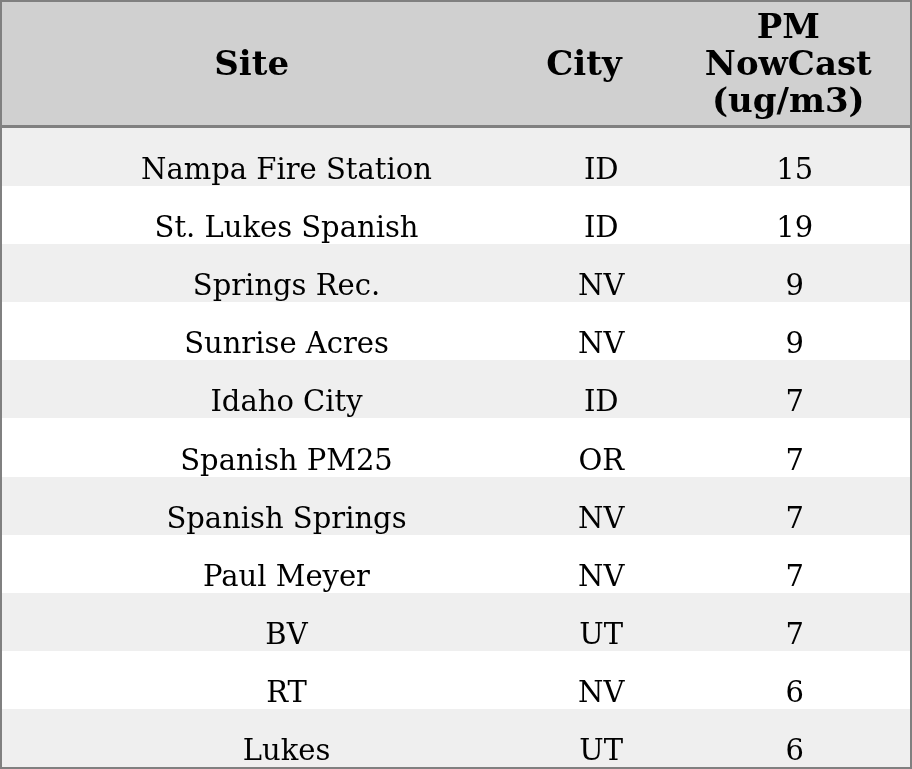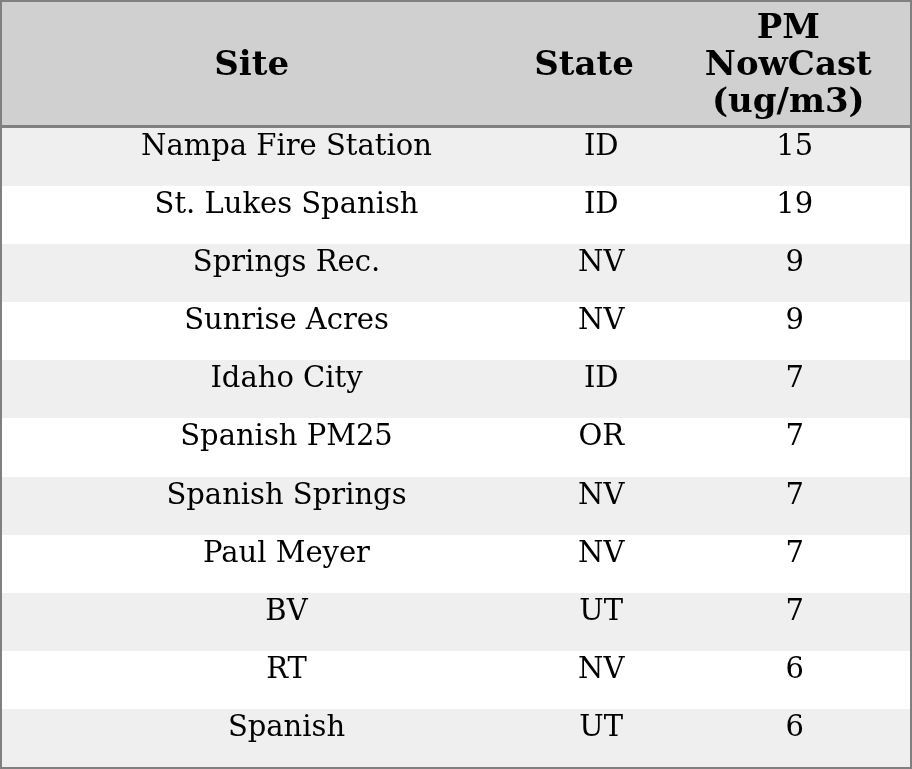--- a/index.html
+++ b/index.html
@@ -39,21 +39,21 @@
     line-height: 1.09;
   }
   .tbody {
     flex: 1 1 auto;
     display: flex;
     flex-direction: column;
   }
   .tr {
     flex: 1 1 0;
     display: flex;
-    align-items: flex-start;
+    align-items: flex-end;
     background: var(--row-bg);
     padding-left: 48px;
   }
   .tr:nth-child(odd) { background: var(--row-stripe-bg); }
   .th, .td {
     display: flex;
     align-items: center;
     justify-content: center;
     text-align: center;
   }
@@ -62,21 +62,21 @@
   .col-site  { width: 55%; }
   .col-state { width: 18.2%; }
   .col-value { flex: 1 1 0; }
 </style>
 </head>
 <body>
 
 <div class="table">
   <div class="thead">
     <div class="th col-site">Site</div>
-    <div class="th col-state">State</div>
+    <div class="th col-state">City</div>
     <div class="th col-value">PM
 NowCast
 (ug/m3)</div>
   </div>
   <div class="tbody">
   <div class="tr">
     <div class="td col-site">Nampa Fire Station</div>
     <div class="td col-state">ID</div>
     <div class="td col-value">15</div>
   </div>
@@ -129,18 +129,18 @@
     <div class="td col-value">7</div>
   </div>
 
   <div class="tr">
     <div class="td col-site">RT</div>
     <div class="td col-state">NV</div>
     <div class="td col-value">6</div>
   </div>
 
   <div class="tr">
-    <div class="td col-site">Spanish</div>
+    <div class="td col-site">Lukes</div>
     <div class="td col-state">UT</div>
     <div class="td col-value">6</div>
   </div>
 </div>
 </div>
 
 </body></html>

